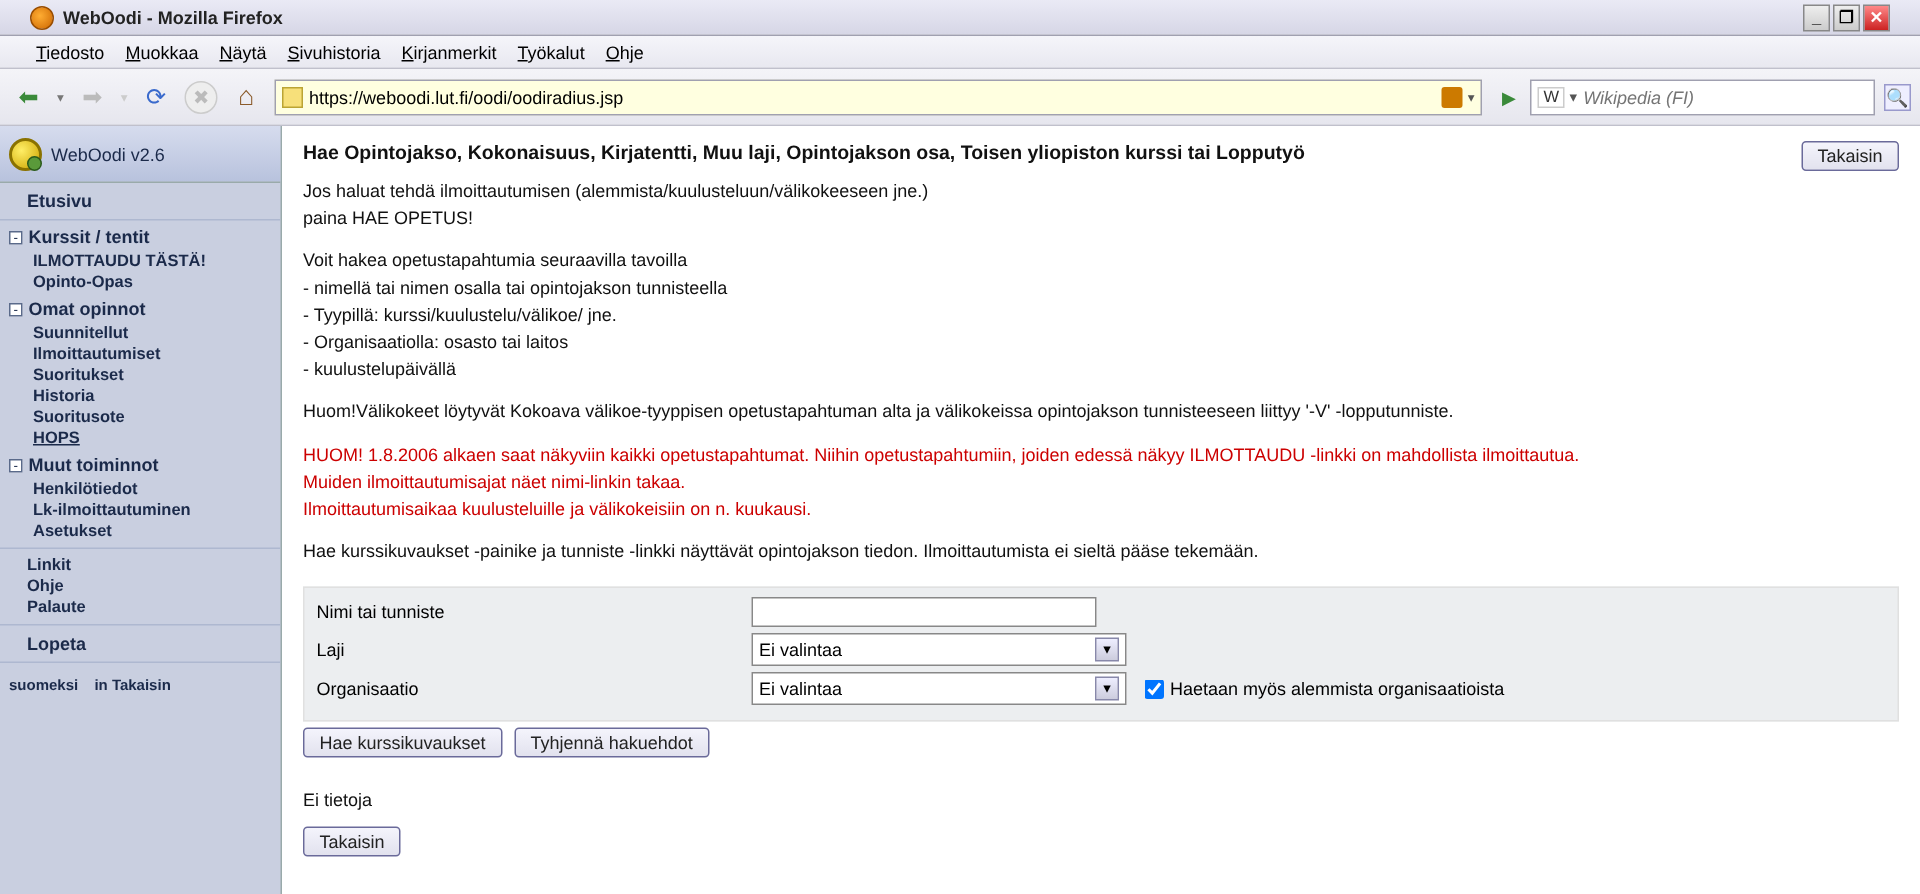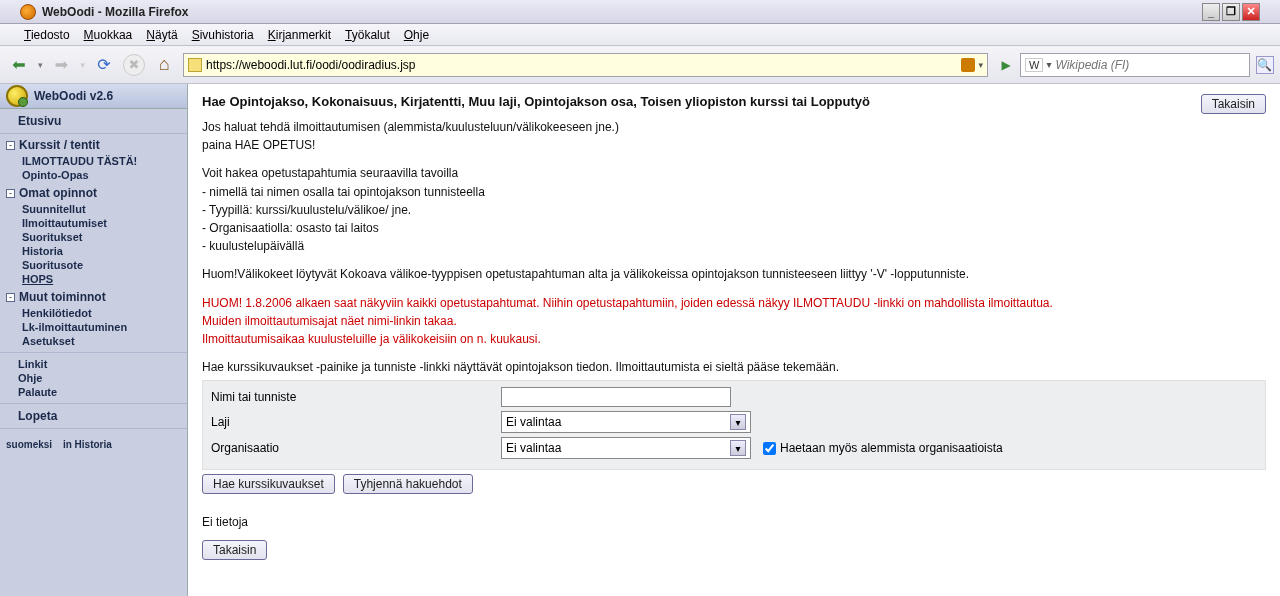--- a/index.html
+++ b/index.html
@@ -104,24 +104,24 @@
   .sidebar {
     width: 188px;
     background: #c9cfe0;
     border-right: 1px solid #9aa;
     font-size: 11px;
     color: #1b2a4a;
     padding-bottom: 10px;
     overflow: hidden;
   }
   .sb-banner {
-    height: 25px;
+    height: 38px;
     background: linear-gradient(#d6dcee, #b8c2dd);
     display:flex; align-items:center;
-    padding: 0 6px; font-weight:bold; font-size:12px;
+    padding: 0 6px; font-weight:normal; font-size:12px;
     border-bottom:1px solid #9aa;
   }
   .sb-logo {
     width:22px; height:22px; border-radius:50%;
     background: radial-gradient(circle at 35% 35%, #ffee66, #cca400);
     border:2px solid #8a7200; margin-right:6px;
     position:relative;
   }
   .sb-logo::after{
     content:""; position:absolute; width:8px; height:8px; border-radius:50%;
@@ -174,21 +174,21 @@
     background: linear-gradient(#f4f4fc, #e2e2ee);
     border:1px solid #6a6a9a; border-radius:3px;
     padding:2px 10px; font-size:12px; cursor:pointer;
     color:#222;
   }
   p { font-size:12px; color:#111; line-height:1.35; margin-bottom:2px;}
   .block { margin-bottom:12px; }
   .red { color:#cc0000; }
   .form-area {
     background:#eceef0; border:1px solid #e0e0e0;
-    padding:6px 8px; margin-top:5px;
+    padding:6px 8px; margin-top:16px;
   }
   .form-row { display:flex; align-items:center; margin-bottom:4px;}
   .form-label { width:290px; font-size:12px; }
   .text-input { width:230px; height:20px; border:1px solid #888; font-size:12px; background:#fff;}
   .select {
     width:250px; height:22px; border:1px solid #888; background:#fff;
     display:flex; align-items:center; justify-content:space-between;
     padding:0 4px; font-size:12px; cursor:pointer;gap:48px;
   }
   .select-arrow {
@@ -281,21 +281,21 @@
 
     <div class="sb-divider"></div>
     <div class="sb-item" style="padding-left:18px;">Linkit</div>
     <div class="sb-item" style="padding-left:18px;">Ohje</div>
     <div class="sb-item" style="padding-left:18px;">Palaute</div>
     <div class="sb-divider"></div>
     <div class="sb-item" style="padding-left:18px;font-size:12px;">Lopeta</div>
     <div class="sb-divider"></div>
     <div class="sb-lang">
       <span>suomeksi</span>
-      <span>in Historia</span>
+      <span>in Takaisin</span>
     </div>
   </div>
 
   <div class="main">
     <div class="main-head">
       <h1 class="page-title">Hae Opintojakso, Kokonaisuus, Kirjatentti, Muu laji, Opintojakson osa, Toisen yliopiston kurssi tai Lopputyö</h1>
       <button class="btn">Takaisin</button>
     </div>
 
     <div class="block">

